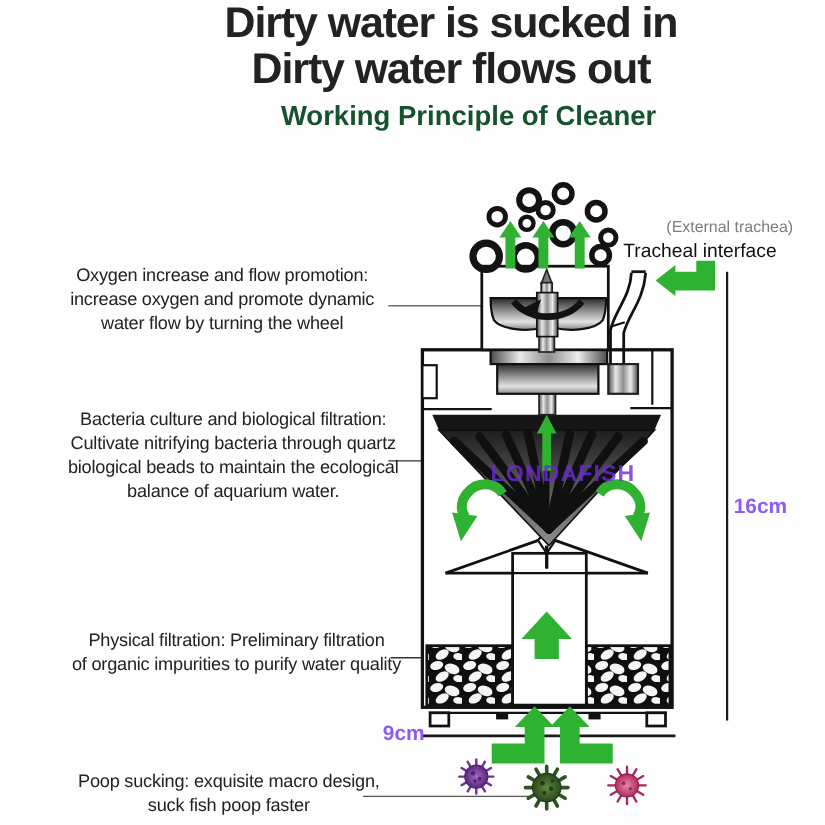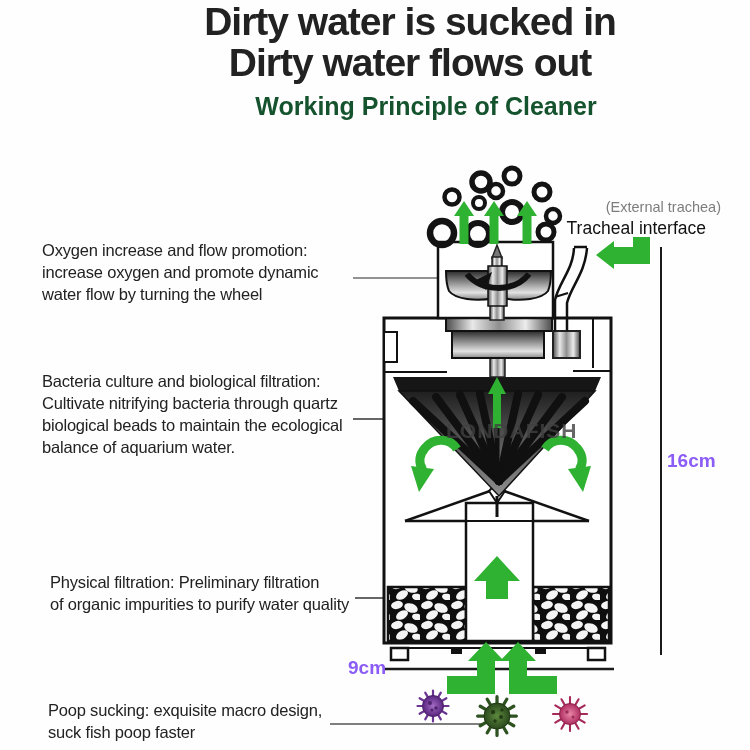--- a/index.html
+++ b/index.html
@@ -3,25 +3,25 @@
 <meta charset="utf-8">
 <style>
   html,body{margin:0;padding:0;background:#ffffff;}
   .stage{position:relative;width:750px;height:750px;background:#fefefe;overflow:hidden;
          font-family:"Liberation Sans",sans-serif;color:#1a1a1a;}
   svg{position:absolute;left:0;top:0;}
   .txt{position:absolute;z-index:5;}
   .header{position:absolute;top:2px;left:0;width:750px;text-align:center;z-index:5;margin-left:35px;}
   .title{font-size:39px;font-weight:700;line-height:1.04;letter-spacing:-1px;color:#222;}
   .subtitle{font-size:25px;font-weight:600;margin-top:9px;color:#14532d;padding-left:32px;}
-  .ann{font-size:16.5px;line-height:1.33;white-space:pre-line;letter-spacing:-0.2px;color:#222;}
+  .ann{font-size:16.5px;line-height:1.33;white-space:pre-line;letter-spacing:-0.2px;color:#222;text-align:center;}
   .dim{font-size:19px;font-weight:700;color:#8b5cf6;}
   .note-gray{font-size:14.5px;color:#7d7d7d;}
   .note-black{font-size:17.5px;font-weight:500;color:#111;}
-  .watermark{font-size:21px;font-weight:700;color:#404040;opacity:.8;letter-spacing:1px;z-index:6;}
+  .watermark{font-size:21px;font-weight:700;color:#6d28d9;opacity:.8;letter-spacing:1px;z-index:6;}
 </style>
 </head>
 <body>
 
 <div class="stage">
 
   <svg width="750" height="750" viewBox="0 0 750 750">
     <defs>
       <linearGradient id="metalV" x1="0" y1="0" x2="0" y2="1">
         <stop offset="0" stop-color="#2b2b2b"></stop>

